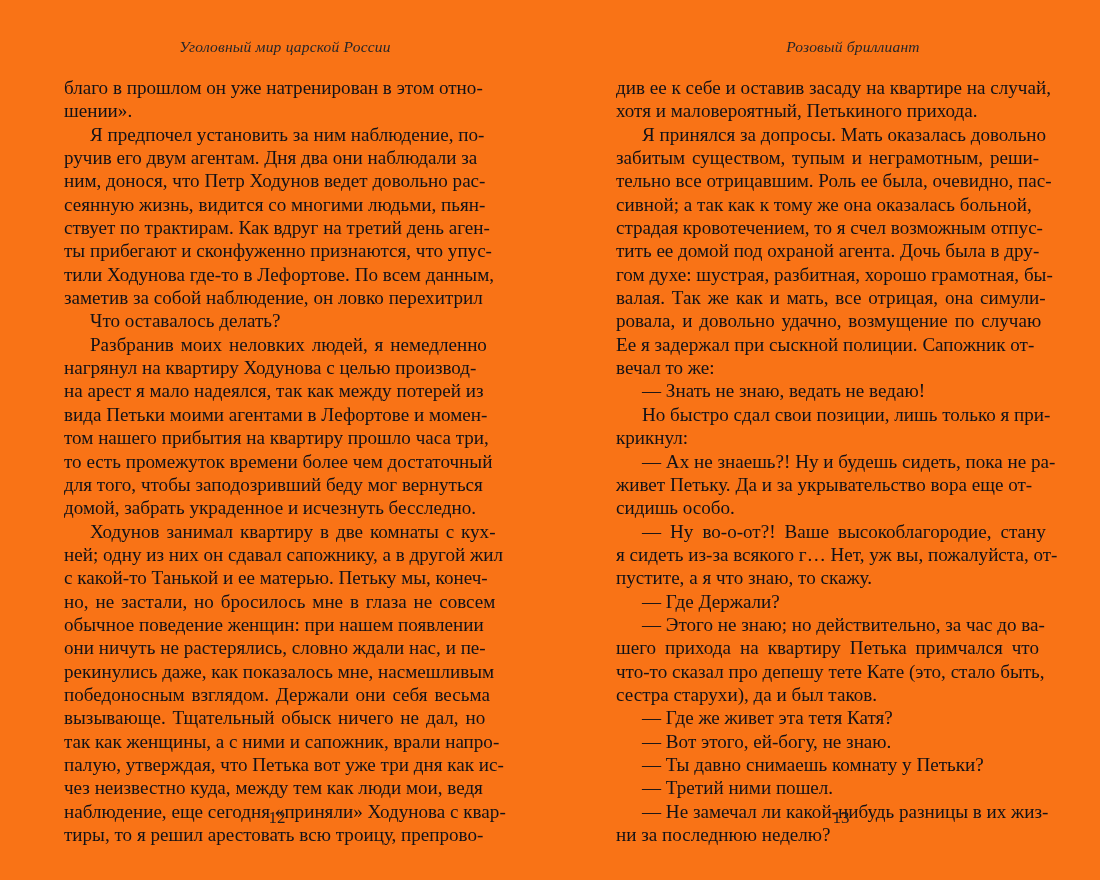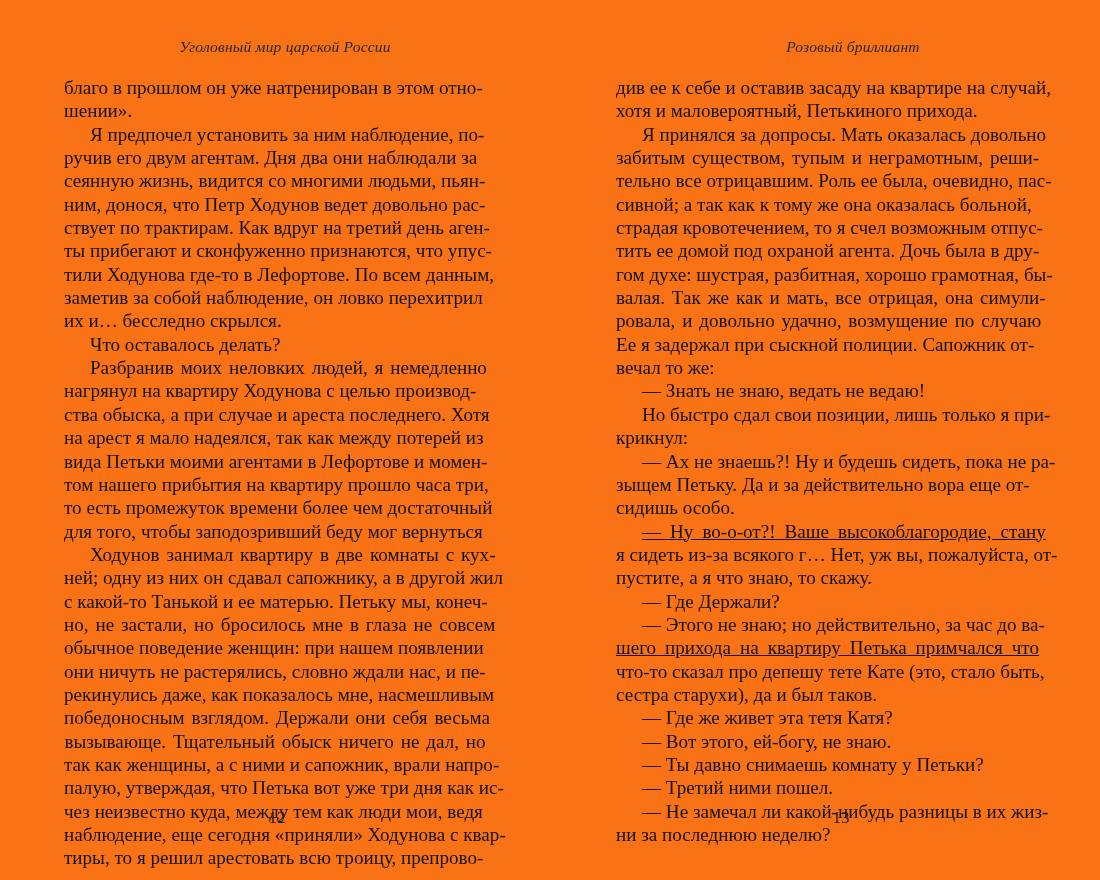--- a/index.html
+++ b/index.html
@@ -56,22 +56,22 @@
   }
   .page-left .textblock  { left: 64px; }
   .page-right .textblock { left: 66px; }
 
   .ln {
     display: block;
     white-space: pre;
     font-kerning: normal;
   }
   
-  .ln.wide  { word-spacing: 2.1px; text-align: center; }
-  .ln.wide2 { word-spacing: 4.2px; text-decoration: underline; }
+  .ln.wide  { word-spacing: 2.1px; }
+  .ln.wide2 { word-spacing: 4.2px; }
   .ln.ind   { text-indent: 26px; }
 
   .folio {
     position: absolute;
     top: 808px;
     left: 0;
     width: 100%;
     text-align: center;
     font-size: 17px;
     color: #1b1b20;
@@ -84,36 +84,35 @@
 
 <div class="spread">
 
   <div class="page page-left">
     <div class="running-head">Уголовный мир царской России</div>
     <div class="textblock">
         <span class="ln">благо в прошлом он уже натренирован в этом отно-</span>
         <span class="ln">шении».</span>
         <span class="ln ind">Я предпочел установить за ним наблюдение, по-</span>
         <span class="ln">ручив его двум агентам. Дня два они наблюдали за</span>
+        <span class="ln">ним, донося, что Петр Ходунов ведет довольно рас-</span>
         <span class="ln">сеянную жизнь, видится со многими людьми, пьян-</span>
-        <span class="ln">ним, донося, что Петр Ходунов ведет довольно рас-</span>
         <span class="ln">ствует по трактирам. Как вдруг на третий день аген-</span>
         <span class="ln">ты прибегают и сконфуженно признаются, что упус-</span>
         <span class="ln">тили Ходунова где-то в Лефортове. По всем данным,</span>
         <span class="ln">заметив за собой наблюдение, он ловко перехитрил</span>
-        <span class="ln">их и… бесследно скрылся.</span>
         <span class="ln ind">Что оставалось делать?</span>
         <span class="ln ind wide">Разбранив моих неловких людей, я немедленно</span>
         <span class="ln">нагрянул на квартиру Ходунова с целью производ-</span>
-        <span class="ln">ства обыска, а при случае и ареста последнего. Хотя</span>
         <span class="ln">на арест я мало надеялся, так как между потерей из</span>
         <span class="ln">вида Петьки моими агентами в Лефортове и момен-</span>
         <span class="ln">том нашего прибытия на квартиру прошло часа три,</span>
         <span class="ln">то есть промежуток времени более чем достаточный</span>
         <span class="ln">для того, чтобы заподозривший беду мог вернуться</span>
+        <span class="ln">домой, забрать украденное и исчезнуть бесследно.</span>
         <span class="ln ind wide">Ходунов занимал квартиру в две комнаты с кух-</span>
         <span class="ln">ней; одну из них он сдавал сапожнику, а в другой жил</span>
         <span class="ln">с какой-то Танькой и ее матерью. Петьку мы, конеч-</span>
         <span class="ln wide">но, не застали, но бросилось мне в глаза не совсем</span>
         <span class="ln">обычное поведение женщин: при нашем появлении</span>
         <span class="ln">они ничуть не растерялись, словно ждали нас, и пе-</span>
         <span class="ln">рекинулись даже, как показалось мне, насмешливым</span>
         <span class="ln wide">победоносным взглядом. Держали они себя весьма</span>
         <span class="ln wide">вызывающе. Тщательный обыск ничего не дал, но</span>
         <span class="ln">так как женщины, а с ними и сапожник, врали напро-</span>
@@ -138,21 +137,21 @@
         <span class="ln">тить ее домой под охраной агента. Дочь была в дру-</span>
         <span class="ln">гом духе: шустрая, разбитная, хорошо грамотная, бы-</span>
         <span class="ln wide">валая. Так же как и мать, все отрицая, она симули-</span>
         <span class="ln wide">ровала, и довольно удачно, возмущение по случаю</span>
         <span class="ln">Ее я задержал при сыскной полиции. Сапожник от-</span>
         <span class="ln">вечал то же:</span>
         <span class="ln ind">— Знать не знаю, ведать не ведаю!</span>
         <span class="ln ind">Но быстро сдал свои позиции, лишь только я при-</span>
         <span class="ln">крикнул:</span>
         <span class="ln ind">— Ах не знаешь?! Ну и будешь сидеть, пока не ра-</span>
-        <span class="ln">зыщем Петьку. Да и за действительно вора еще от-</span>
+        <span class="ln">живет Петьку. Да и за укрывательство вора еще от-</span>
         <span class="ln">сидишь особо.</span>
         <span class="ln ind wide2">— Ну во-о-от?! Ваше высокоблагородие, стану</span>
         <span class="ln">я сидеть из-за всякого г… Нет, уж вы, пожалуйста, от-</span>
         <span class="ln">пустите, а я что знаю, то скажу.</span>
         <span class="ln ind">— Где Держали?</span>
         <span class="ln ind">— Этого не знаю; но действительно, за час до ва-</span>
         <span class="ln wide2">шего прихода на квартиру Петька примчался что</span>
         <span class="ln">что-то сказал про депешу тете Кате (это, стало быть,</span>
         <span class="ln">сестра старухи), да и был таков.</span>
         <span class="ln ind">— Где же живет эта тетя Катя?</span>

